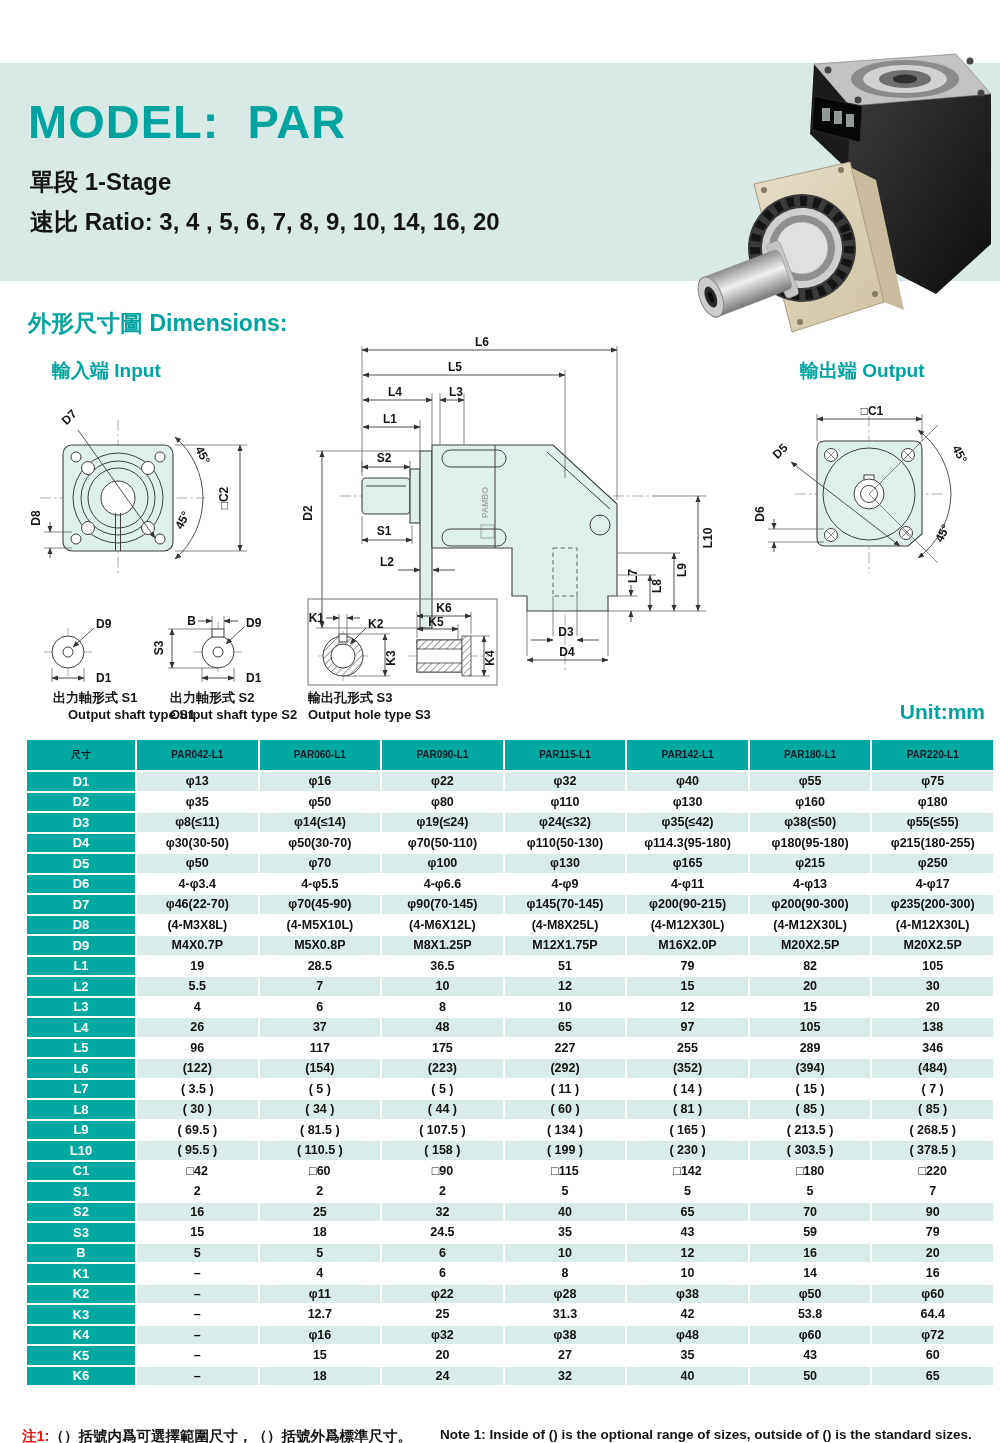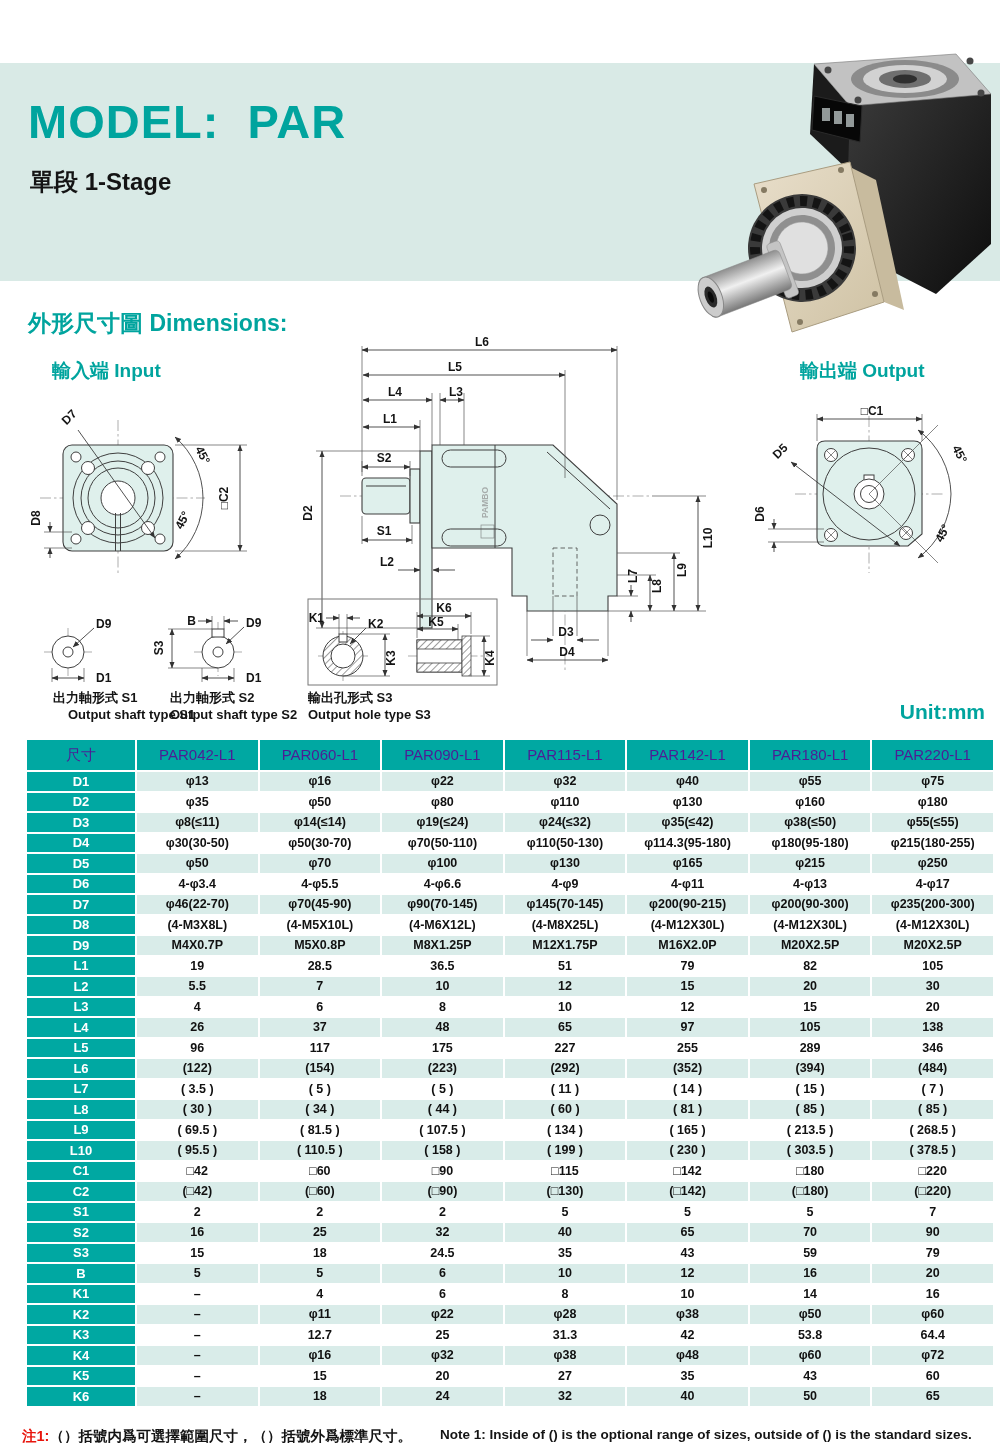--- a/index.html
+++ b/index.html
@@ -21,41 +21,42 @@
   .ln{fill:none;stroke:#3F3F3F;stroke-width:1;}
   .lnw{fill:#fff;stroke:#3F3F3F;stroke-width:1;}
   .cl{stroke:#8a8a8a;stroke-width:.7;stroke-dasharray:11 3 2.5 3;fill:none;}
   .dsh{fill:none;stroke:#555;stroke-width:.9;stroke-dasharray:4.5 3;}
   .dim{stroke:#333;stroke-width:.85;fill:none;}
   .ext{stroke:#555;stroke-width:.7;fill:none;}
   
   #dims-table{position:absolute;left:25px;top:690px;width:970px;border-collapse:separate;
         border-spacing:2px;table-layout:fixed;}
   #dims-table th,#dims-table td{text-align:center;vertical-align:middle;padding:0;overflow:hidden;}
-  #dims-table thead th{background:#00A8A2;color:#4c1d95;height:30px;font-size:15px;font-weight:normal;line-height:1.15;}
+  #dims-table thead th{background:#00A8A2;color:#0f172a;height:30px;font-size:10px;font-weight:bold;line-height:1.15;}
   #dims-table td.rl{background:#00A8A2;color:#fff;font-size:13px;font-weight:bold;}
   #dims-table tbody td{height:18.5px;font-size:12.5px;font-weight:bold;color:#111;}
   #dims-table tr.even td:not(.rl){background:#D9ECE9;}
   #dims-table tr.odd td:not(.rl){background:#fff;}
   
   .notes{position:absolute;left:22px;top:1379px;width:976px;}
   .note-line{display:flex;height:19.5px;align-items:flex-start;}
   .note-zh{width:418px;font-size:14.5px;font-weight:bold;color:#141414;}
   .note-zh .red{color:#E8150D;}
   .note-en{flex:1;font-size:13.5px;font-weight:bold;color:#141414;}
 </style>
 </head>
 <body>
 
 <div class="page">
 
   <div class="banner"></div>
 
   <div class="model-title">MODEL:  PAR</div>
   <div class="stage-line">單段 1-Stage</div>
+  <div class="ratio-line">速比 Ratio: 3, 4 , 5, 6, 7, 8, 9, 10, 14, 16, 20</div>
   <div class="dim-heading">外形尺寸圖 Dimensions:</div>
 
   <svg style="left:698px;top:0;" width="302" height="287" viewBox="0 0 302 287">
     <defs>
       <marker id="arr" viewBox="0 0 10 10" refX="9.5" refY="5" markerWidth="7.5" markerHeight="7.5" orient="auto-start-reverse">
         <path d="M0,1 L10,5 L0,9 Z" fill="#333"></path>
       </marker>
       <pattern id="hatch" patternUnits="userSpaceOnUse" width="5" height="5" patternTransform="rotate(45)">
         <rect width="5" height="5" fill="#fff"></rect>
           <line x1="0" y1="0" x2="0" y2="5" stroke="#666" stroke-width="1.3"></line>
@@ -565,30 +566,20 @@
         <tr class="odd">
           <td class="rl">C1</td>
           <td>□42</td>
           <td>□60</td>
           <td>□90</td>
           <td>□115</td>
           <td>□142</td>
           <td>□180</td>
           <td>□220</td>
         </tr>
-        <tr class="even">
-          <td class="rl">C2</td>
-          <td>(□42)</td>
-          <td>(□60)</td>
-          <td>(□90)</td>
-          <td>(□130)</td>
-          <td>(□142)</td>
-          <td>(□180)</td>
-          <td>(□220)</td>
-        </tr>
         <tr class="odd">
           <td class="rl">S1</td>
           <td>2</td>
           <td>2</td>
           <td>2</td>
           <td>5</td>
           <td>5</td>
           <td>5</td>
           <td>7</td>
         </tr>

